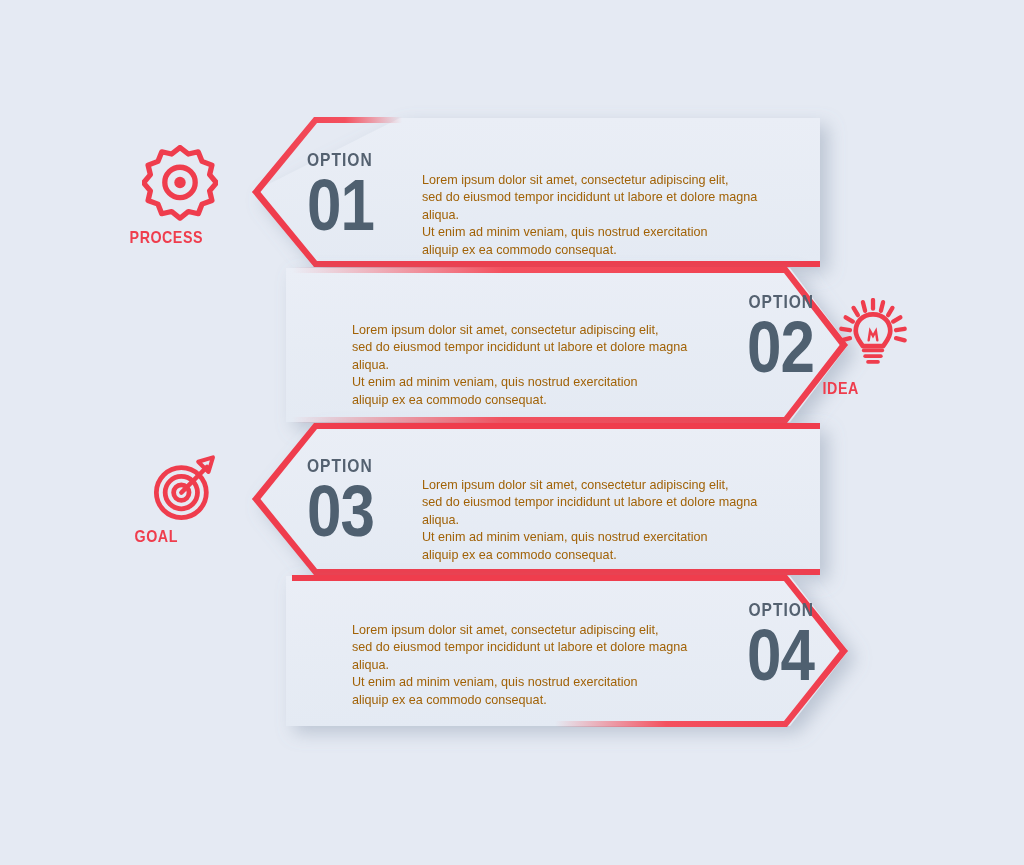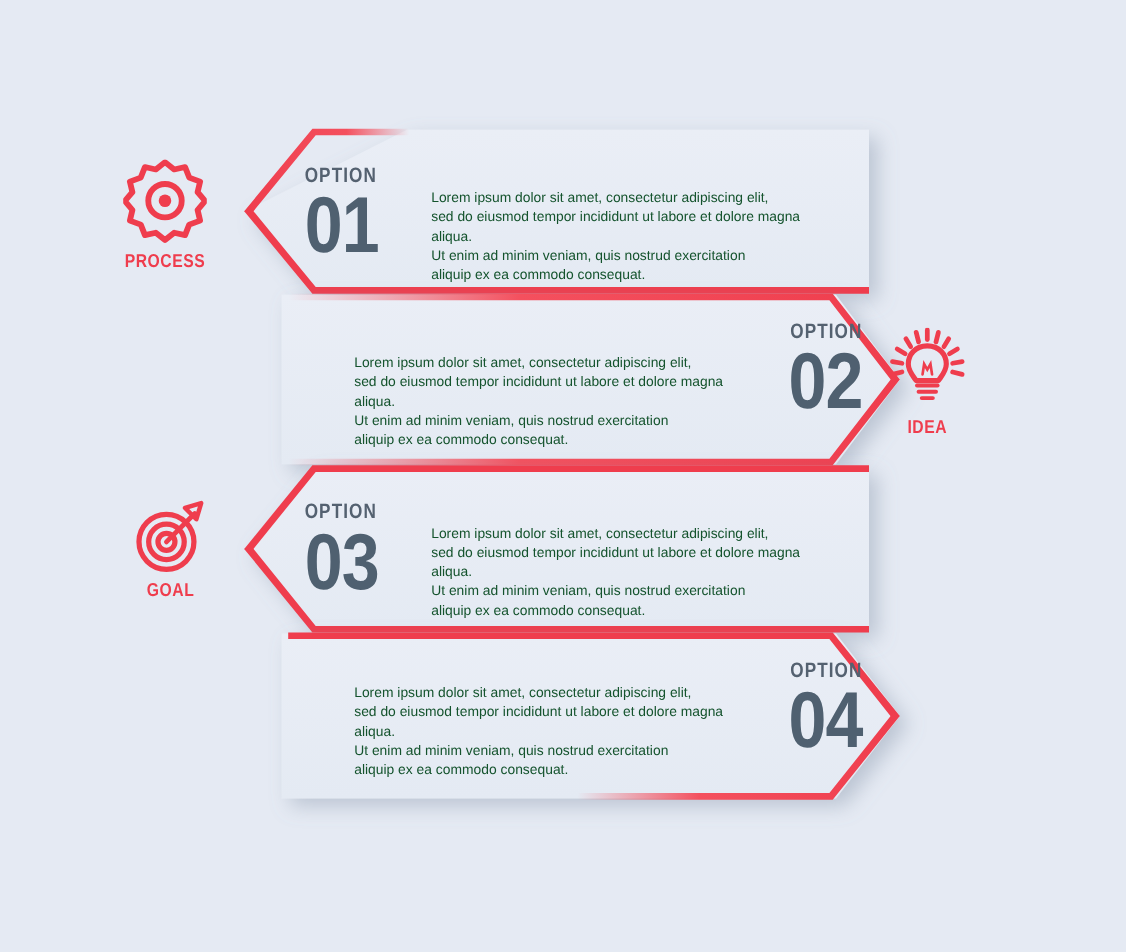--- a/index.html
+++ b/index.html
@@ -3,21 +3,21 @@
 <meta charset="utf-8">
 <style>
   html,body{margin:0;padding:0;}
   body{
     width:1024px;height:865px;
     background:#e5eaf3;
     font-family:"Liberation Sans", sans-serif;
     overflow:hidden;
     position:relative;
   }
-  #stage{position:absolute;inset:0;}
+  #stage{position:absolute;inset:0;margin-left:30px;}
 
   
   .row{position:absolute;}
   .row svg{position:absolute;left:0;top:0;overflow:visible;}
 
   
   .opt-block{position:absolute;text-align:left;}
   .opt-word{
     font-family:"Liberation Sans Narrow","Liberation Sans",sans-serif;
     font-size:19px;font-weight:700;letter-spacing:1.2px;
@@ -30,25 +30,25 @@
     color:#4f6070;line-height:.96;margin-top:2px;
     transform:scaleX(.86);transform-origin:left center;
   }
   .opt-block.ralign .opt-word,
   .opt-block.ralign .opt-num{transform-origin:right center;text-align:right;}
   .opt-block.ralign{text-align:right;}
 
   .body-txt{
     position:absolute;
     font-size:12.6px;line-height:17.4px;
-    color:#14532d;white-space:pre-line;
+    color:#a16207;white-space:pre-line;
   }
 
   
-  .icon-group{position:absolute;text-align:center;width:120px;}
+  .icon-group{position:absolute;text-align:left;width:120px;}
   .icon-group svg{display:block;margin:0 auto;}
   .icon-label{
     font-family:"Liberation Sans Narrow","Liberation Sans",sans-serif;
     font-size:17px;font-weight:700;letter-spacing:.6px;
     color:#ef3d4d;margin-top:5px;
     transform:scaleX(.84);
   }
 </style>
 </head>
 <body>

